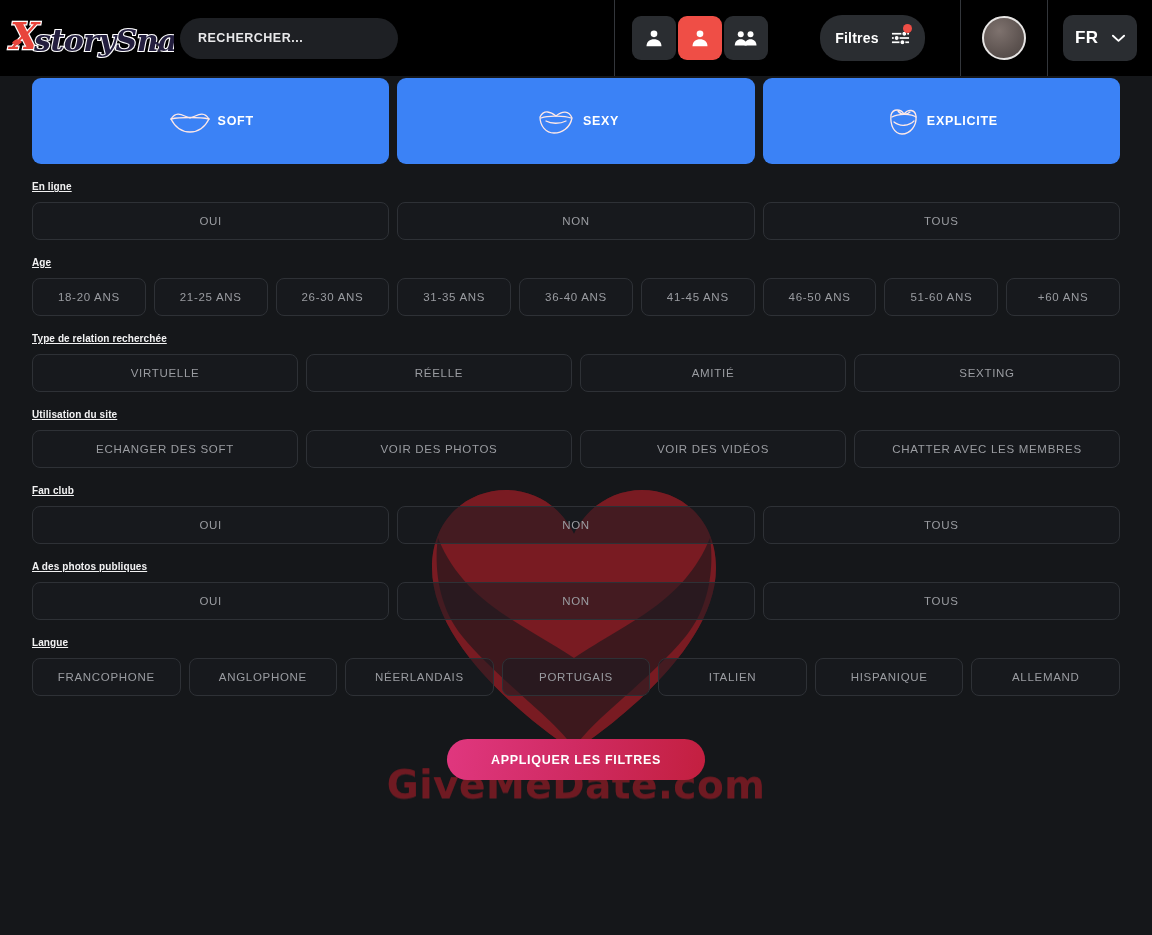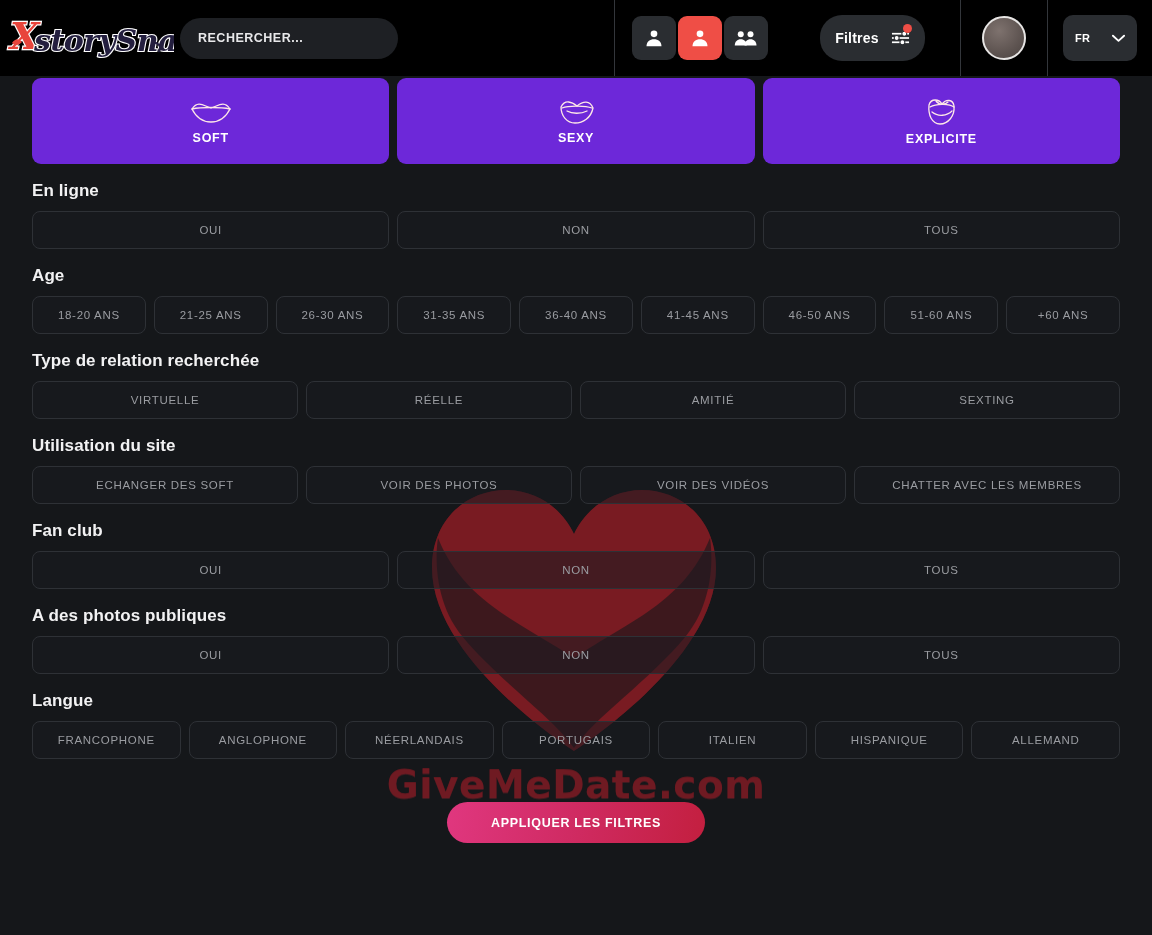--- a/index.html
+++ b/index.html
@@ -186,21 +186,21 @@
     height: 46px;
     border-radius: 10px;
     background: #2a2d31;
     display: flex;
     align-items: center;
     justify-content: space-between;
     padding: 0 12px;
     cursor: pointer;
   }
   .lang-btn .code {
-    font-size: 11px;
+    font-size: 17px;
     font-weight: bold;
     color: #ffffff;
     letter-spacing: 0.3px;
   }
 
   
   .content {
     position: absolute;
     left: 0; top: 76px;
     width: 1152px;
@@ -210,45 +210,46 @@
 
   
   .cat-row {
     display: flex;
     gap: 8px;
     margin-top: 2px;
   }
   .cat-card {
     flex: 1 1 0;
     height: 86px;
-    background: #6d28d9;
+    background: #3b82f6;
     border-radius: 9px;
     display: flex;
-    flex-direction: column;
+    flex-direction: row;
     align-items: center;
     justify-content: center;
     gap: 6px;
     cursor: pointer;
   }
   .cat-card .cat-label {
     font-size: 12.5px;
     font-weight: bold;
     color: #ffffff;
     letter-spacing: 0.7px;
   }
   .cat-card svg { display: block; }
 
   
   .section { margin-top: 17px; }
   .section-title {
-    font-size: 17px;
+    font-size: 10px;
     font-weight: bold;
     color: #f2f2f3;
     margin-bottom: 10px;
     letter-spacing: 0.1px;
+    text-decoration: underline;
   }
   .opt-row {
     display: flex;
     gap: 8px;
   }
   .opt {
     flex: 1 1 0;
     height: 38px;
     border: 1px solid #2e3136;
     border-radius: 8px;

